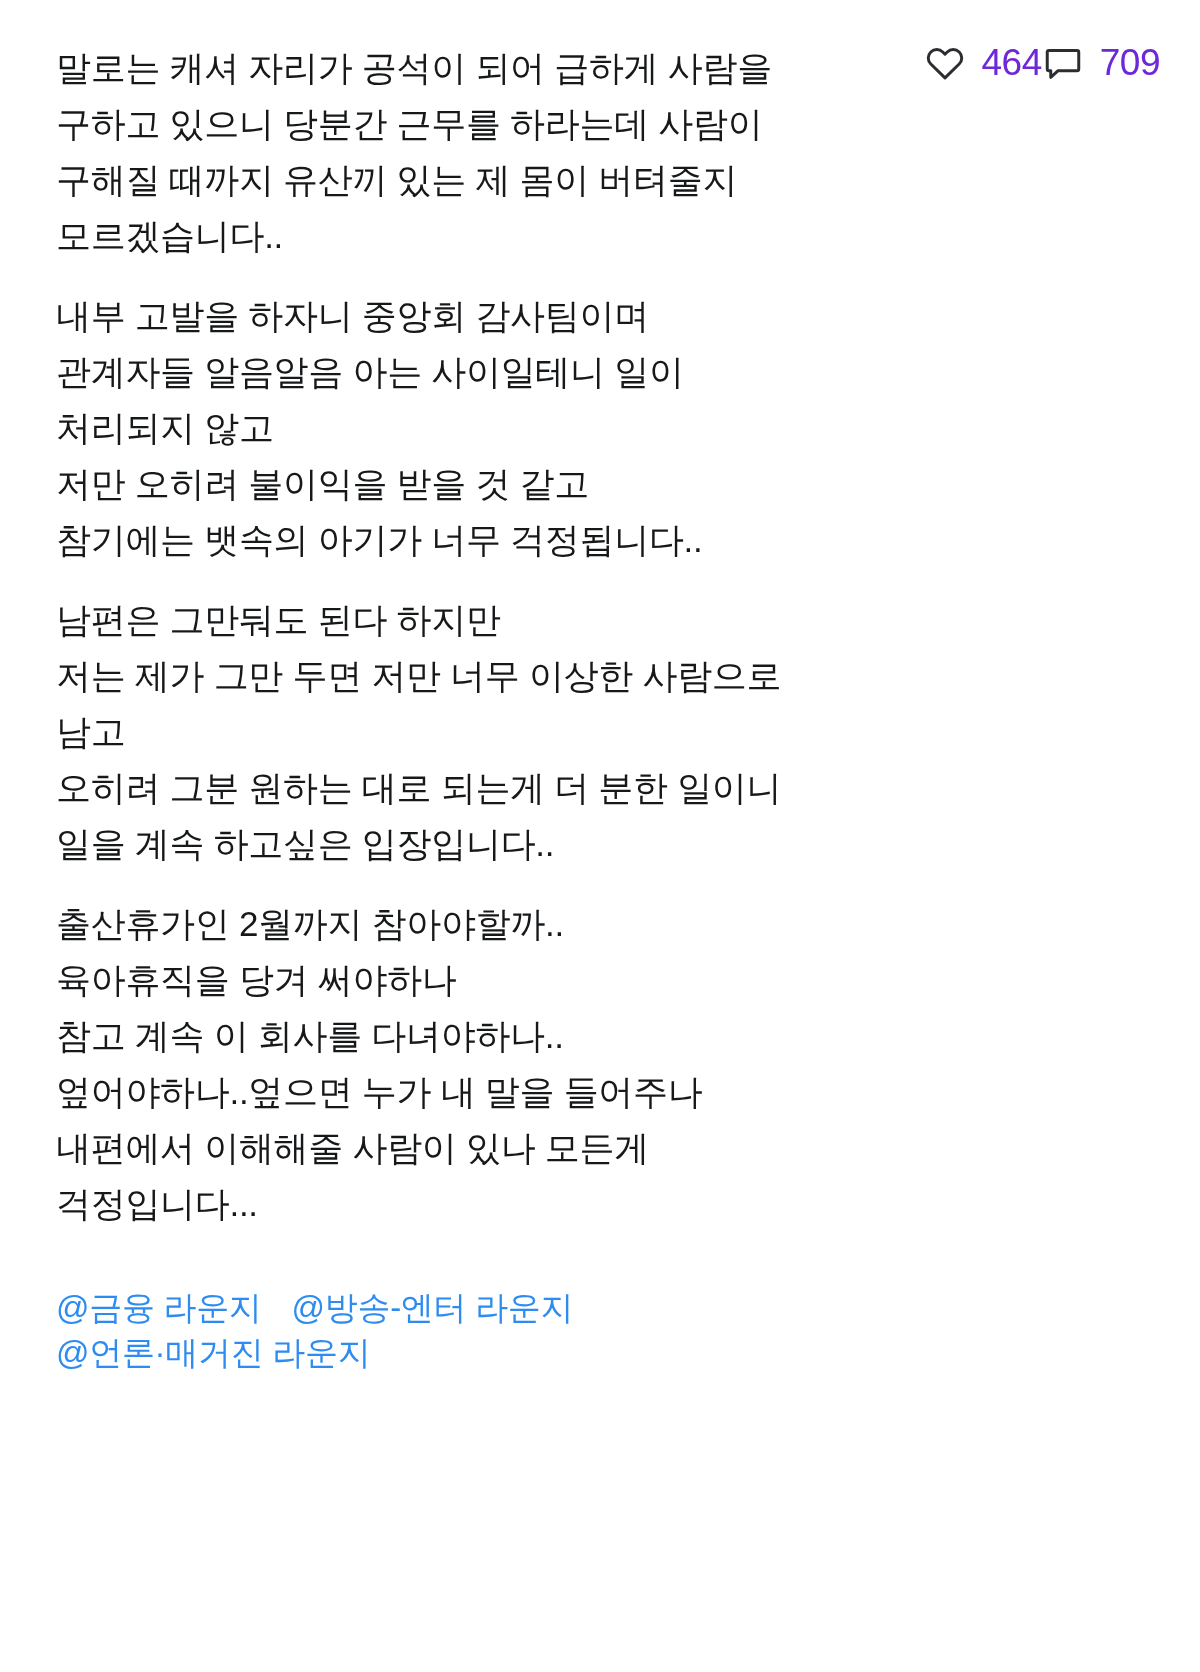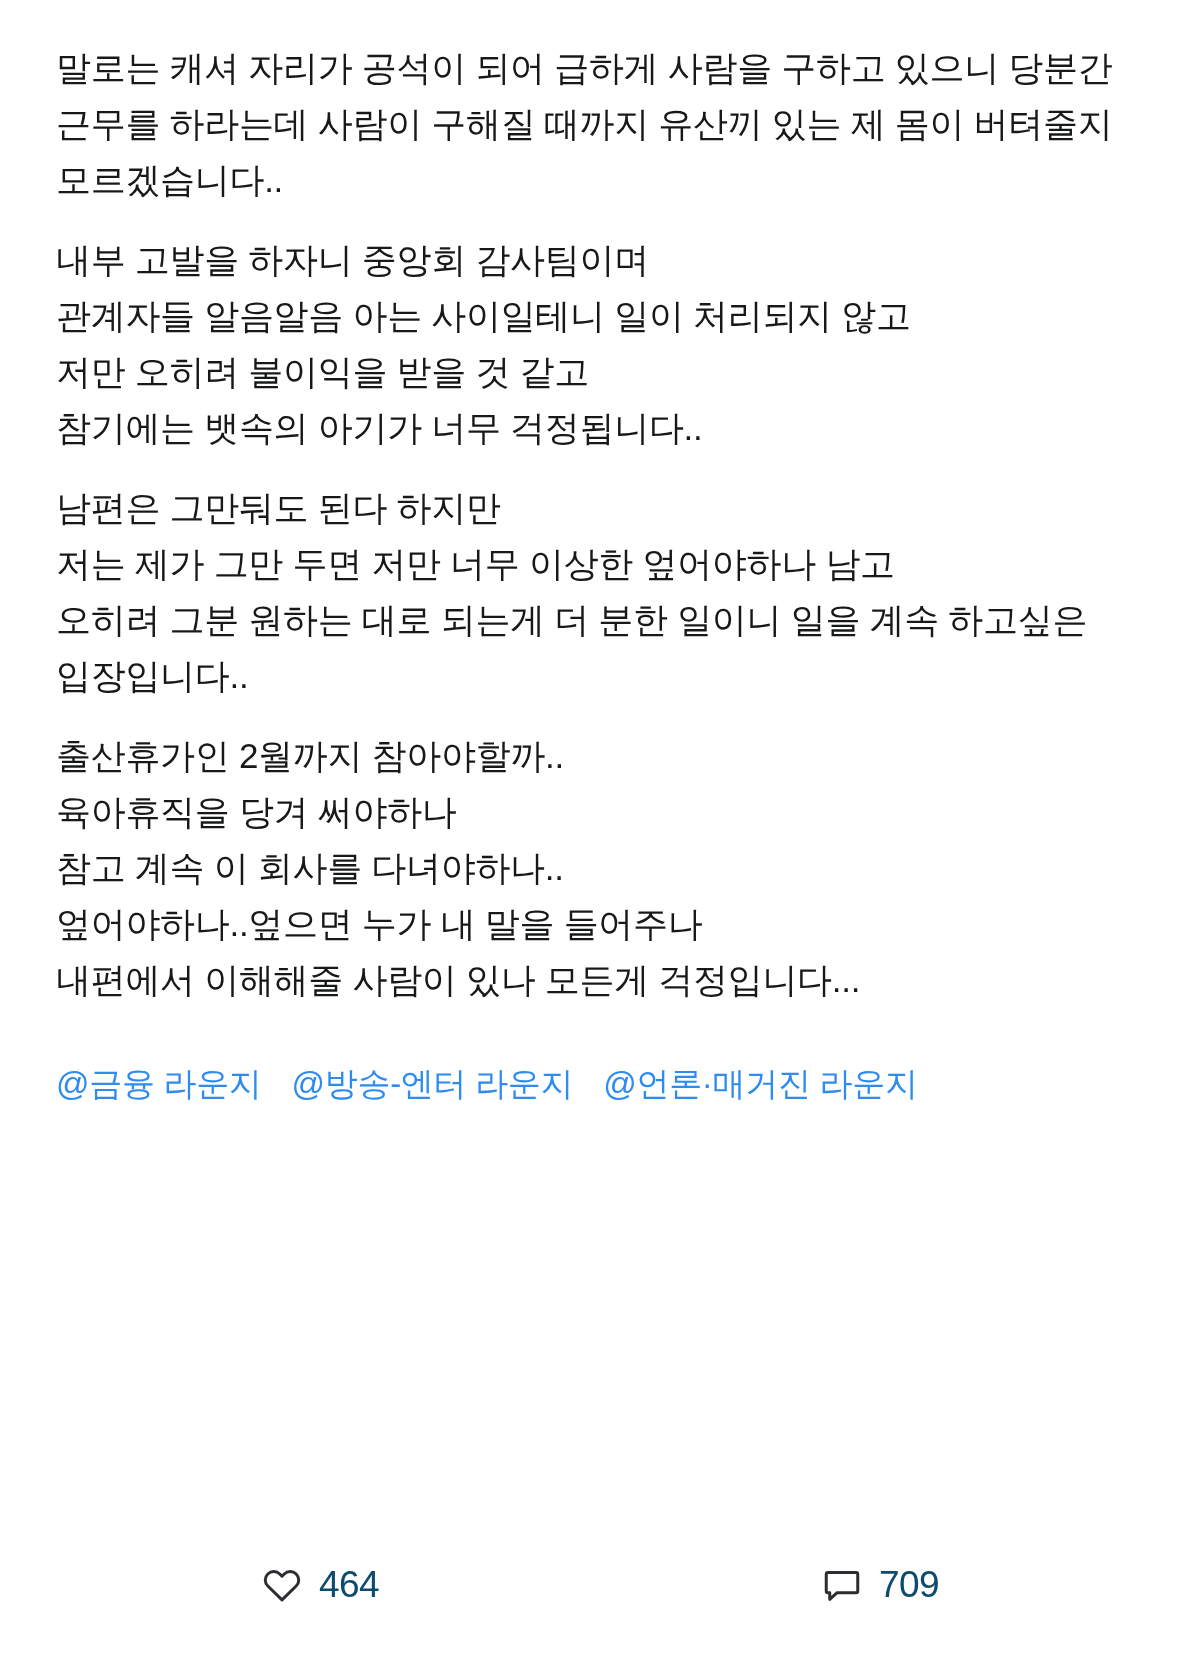--- a/index.html
+++ b/index.html
@@ -13,21 +13,21 @@
     font-family: "Liberation Sans", sans-serif;
     color: #1a1a1a;
     position: relative;
     overflow: hidden;
   }
   .page {
     width: 1200px;
     height: 1672px;
     box-sizing: border-box;
     display: flex;
-    flex-direction: column;
+    flex-direction: row;
   }
   .post-body {
     padding: 40px 52px 0 56px;
     flex: 1 1 auto;
   }
   .para {
     font-size: 35px;
     line-height: 1.60;
     color: #17181a;
     letter-spacing: -0.3px;
@@ -37,21 +37,21 @@
   .para + .para {
     margin-top: 24px;
   }
   .tags {
     margin-top: 54px;
     font-size: 33px;
     color: #2e8cf0;
     letter-spacing: -0.3px;
     display: flex;
     flex-wrap: wrap;
-    gap: 12px 30px;
+    gap: 0 30px;
   }
   .tag {
     color: #2e8cf0;
     text-decoration: none;
     cursor: pointer;
   }
   .action-bar {
     height: 150px;
     display: flex;
     align-items: center;
@@ -64,21 +64,21 @@
     align-items: center;
     gap: 16px;
     color: #3c3f43;
     font-size: 37px;
     cursor: pointer;
     user-select: none;
   }
   .action .count,
   .action .label {
     font-size: 37px;
-    color: #0c4a6e;
+    color: #6d28d9;
     letter-spacing: -0.5px;
   }
   .icon {
     display: inline-flex;
     align-items: center;
     justify-content: center;
     width: 42px;
     height: 42px;
   }
   .icon svg {
@@ -90,21 +90,21 @@
 
 <div class="page">
 
   <div class="post-body">
     <div class="para">말로는 캐셔 자리가 공석이 되어 급하게 사람을 구하고 있으니 당분간 근무를 하라는데 사람이 구해질 때까지 유산끼 있는 제 몸이 버텨줄지 모르겠습니다..</div>
     <div class="para">내부 고발을 하자니 중앙회 감사팀이며
 관계자들 알음알음 아는 사이일테니 일이 처리되지 않고
 저만 오히려 불이익을 받을 것 같고
 참기에는 뱃속의 아기가 너무 걱정됩니다..</div>
     <div class="para">남편은 그만둬도 된다 하지만
-저는 제가 그만 두면 저만 너무 이상한 엎어야하나 남고
+저는 제가 그만 두면 저만 너무 이상한 사람으로 남고
 오히려 그분 원하는 대로 되는게 더 분한 일이니 일을 계속 하고싶은 입장입니다..</div>
     <div class="para">출산휴가인 2월까지 참아야할까..
 육아휴직을 당겨 써야하나
 참고 계속 이 회사를 다녀야하나..
 엎어야하나..엎으면 누가 내 말을 들어주나
 내편에서 이해해줄 사람이 있나 모든게 걱정입니다...</div>
 
     <div class="tags">
       <span class="tag">@금융 라운지</span>
       <span class="tag">@방송-엔터 라운지</span>

